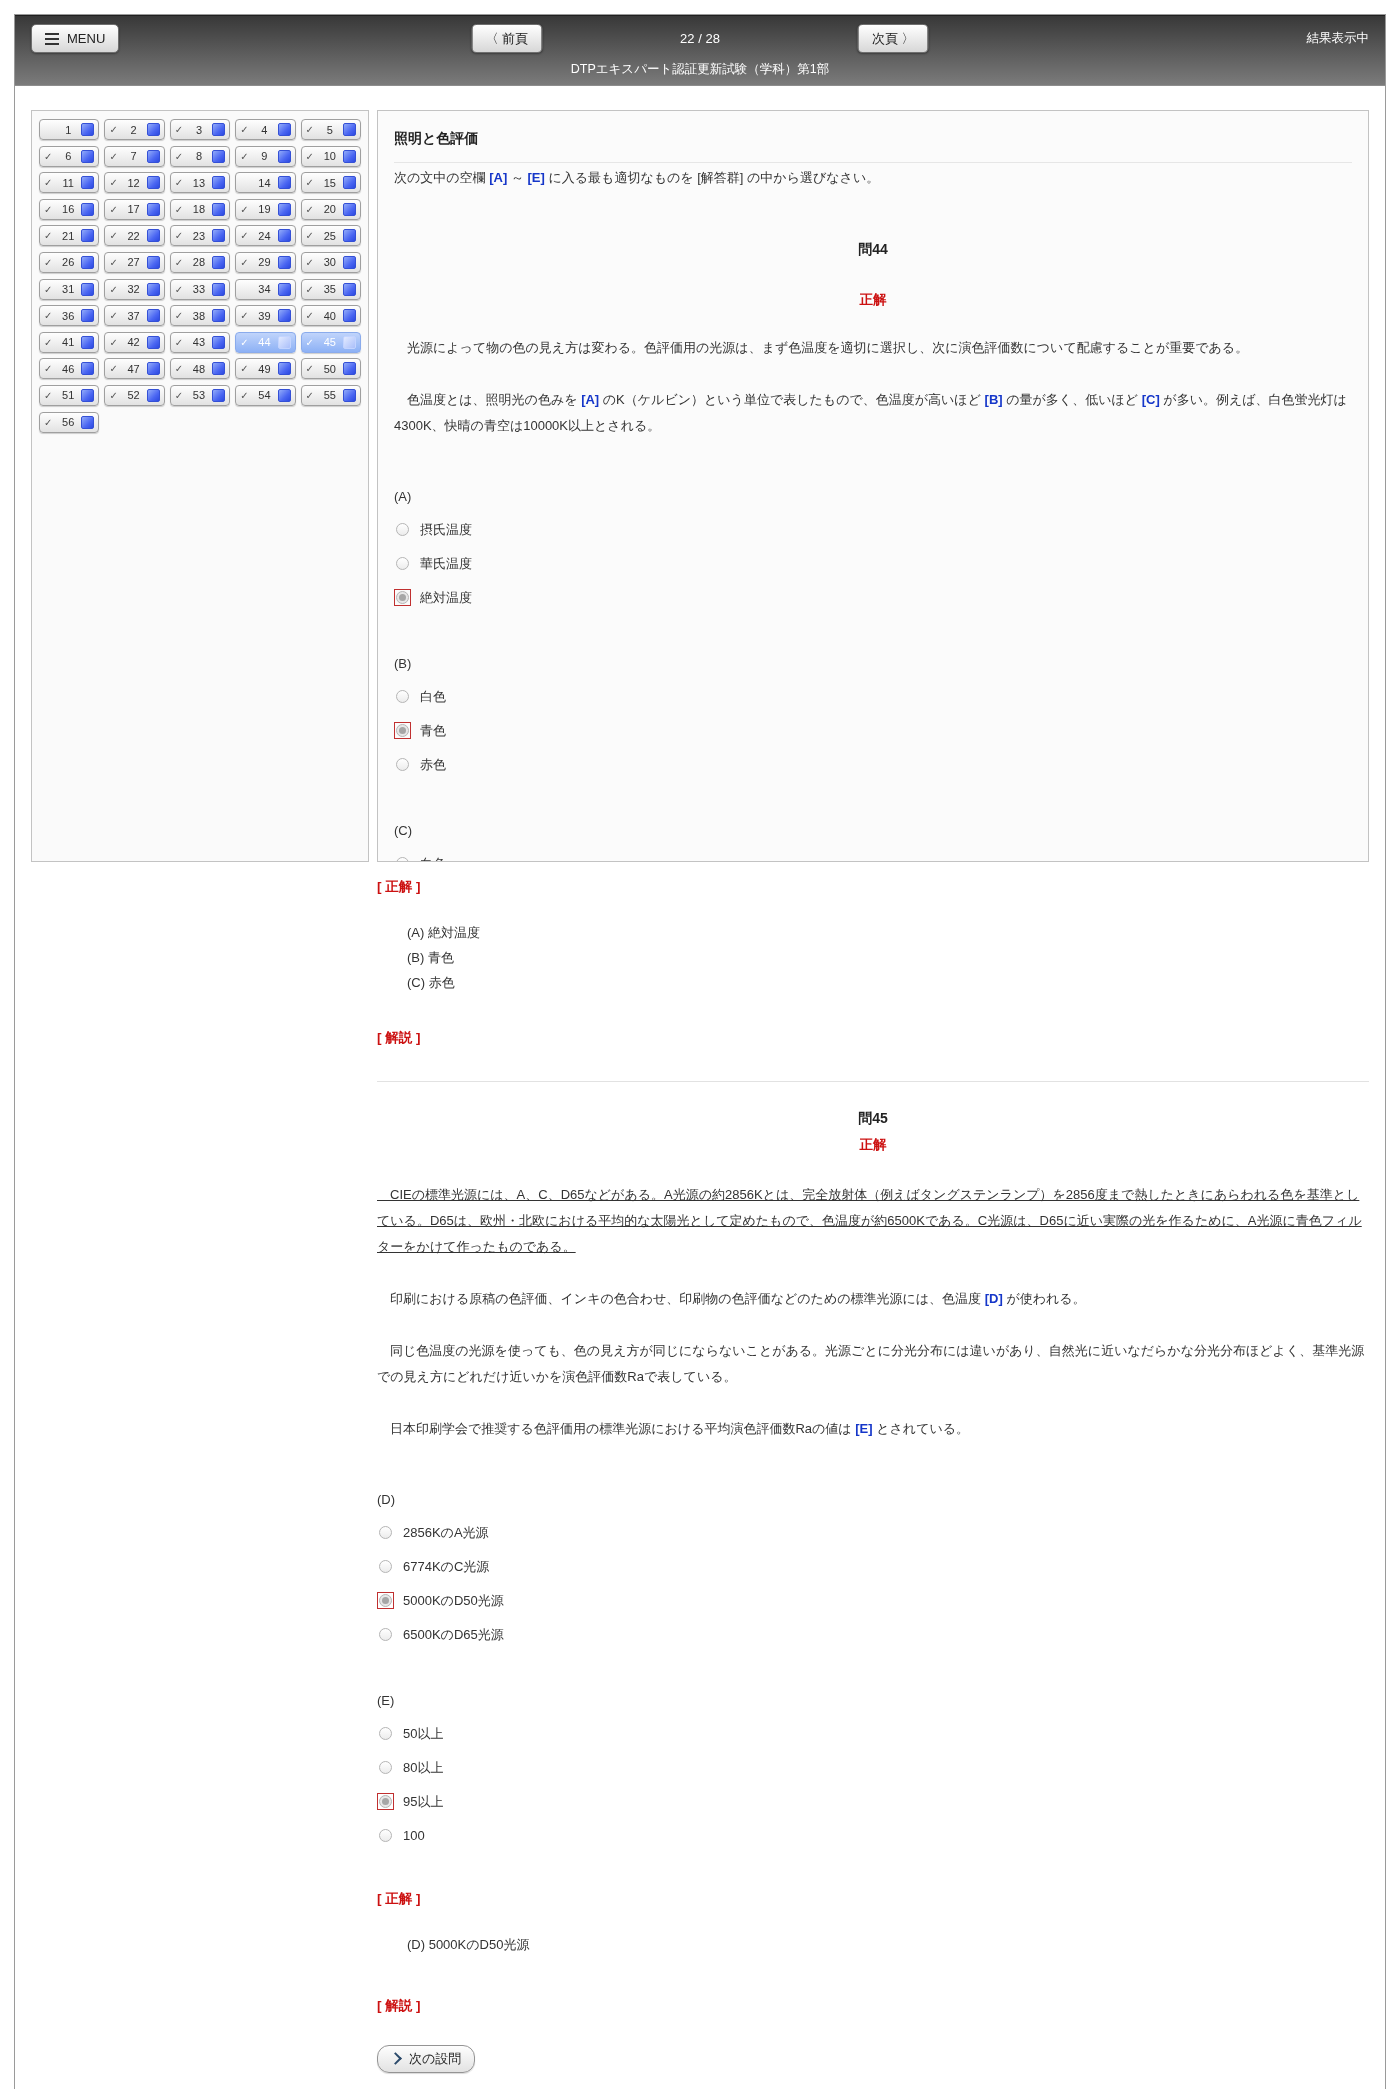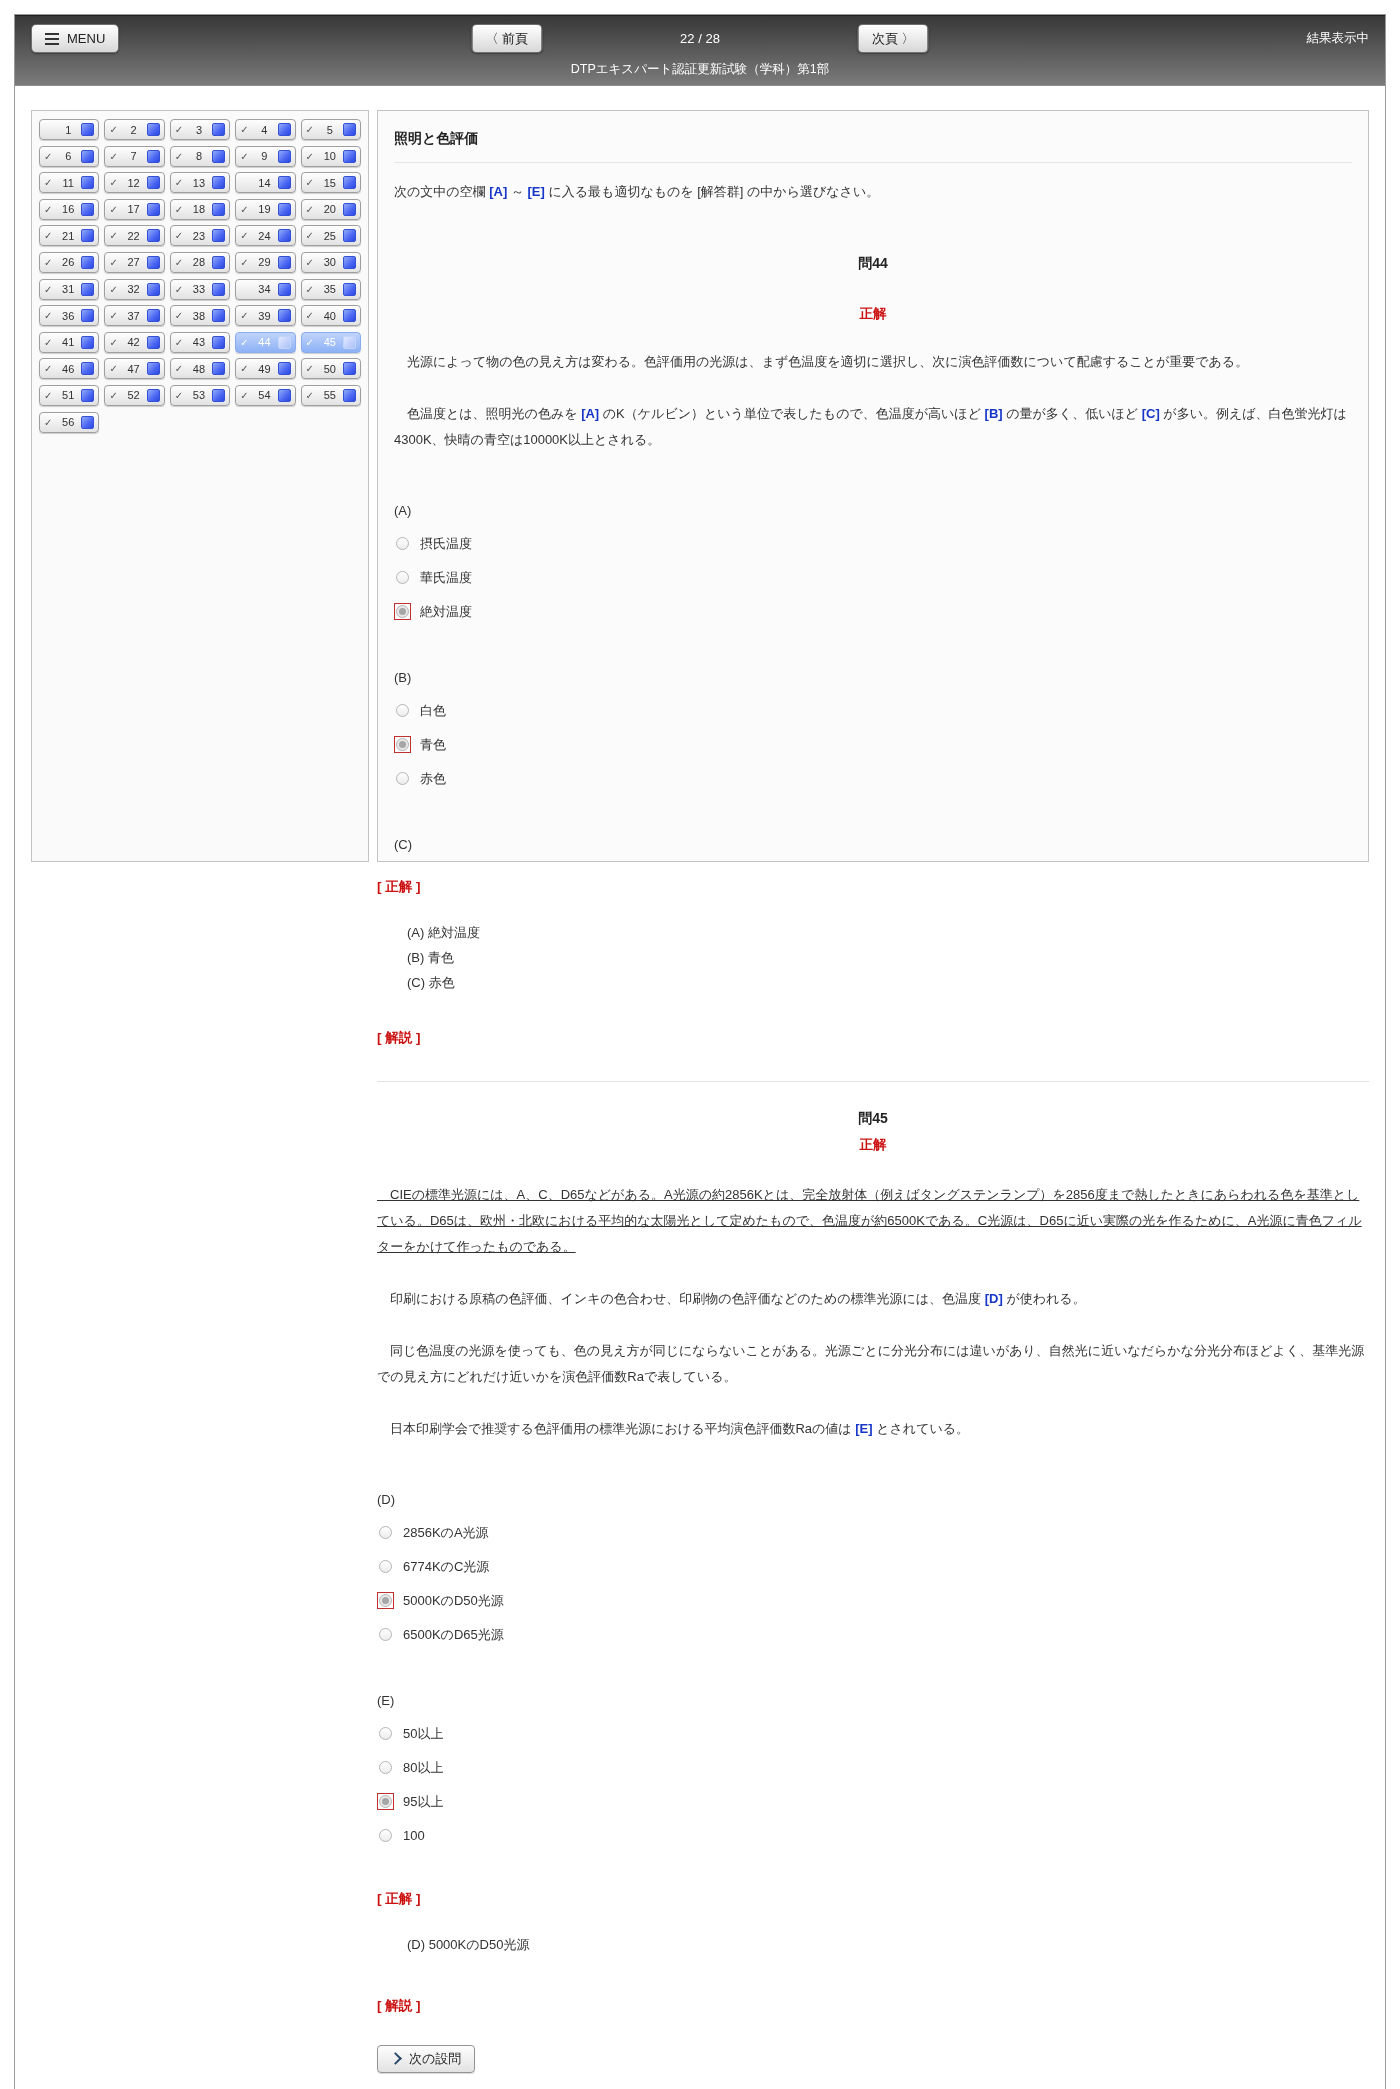--- a/index.html
+++ b/index.html
@@ -26,21 +26,21 @@
   .qbtn { height:21px; display:flex; align-items:center; padding:0 4px; background:linear-gradient(#fefefe,#e2e2e2); border:1px solid #9f9f9f; border-radius:4px; font-size:11px; color:#333; box-shadow:0 1px 1px rgba(0,0,0,.18); cursor:pointer; font-family:inherit; }
   .qbtn .chk { width:11px; font-size:10px; color:#555; text-align:left; }
   .qbtn .num { flex:1; text-align:center; }
   .qbtn .flag { width:13px; height:13px; border-radius:2px; box-sizing:border-box; background:linear-gradient(135deg,#93acf9 0%,#4a66f2 60%,#2c49e0 100%); border:1px solid #3450d6; }
   .qbtn.active { background:linear-gradient(#c0d4fb,#8db1f5); border-color:#8aabec; color:#fff; }
   .qbtn.active .chk { color:#fff; }
   .qbtn.active .flag { background:linear-gradient(135deg,#e2eaff,#aabffa); border-color:#c3d4ff; }
 
   .qpanel { flex:1; height:752px; box-sizing:border-box; border:1px solid #c3c3c3; background:#fbfbfb; padding:14px 16px; overflow:hidden; }
   .panel-title { font-size:14px; font-weight:bold; color:#222; padding:5px 0 14px; border-bottom:1px solid #e6e6e6; }
-  .instruction { margin-top:20px; font-size:13px; }
+  .instruction { margin-top:6px; font-size:13px; }
   .tok { color:#1536c9; font-weight:bold; }
   .qhead { margin-top:54px; display:flex; gap:32px; align-items:center;flex-direction:column; }
   .qhead .qnum { font-size:14px; font-weight:bold; color:#222; }
   .qhead .qstat { font-size:13.5px; font-weight:bold; color:#cc1111; }
   .para { margin-top:26px; font-size:13px; line-height:26px; }
 
   .grp { margin-top:50px; }
   .grp-label { font-size:13px; }
   .opt { margin-top:17px; display:flex; align-items:center; gap:9px; font-size:13px; height:17px; }
   .radio-box { width:17px; height:17px; box-sizing:border-box; display:flex; align-items:center; justify-content:center; border:1px solid transparent; cursor:pointer; }
@@ -50,21 +50,21 @@
   .opt.selected .radio::after { content:""; position:absolute; left:2px; top:2px; right:2px; bottom:2px; border-radius:50%; background:#a6a6a6; }
   .opt-label { color:#333; }
 
   .below { margin-left:346px; }
   .sec-head { color:#cc1111; font-weight:bold; font-size:13.5px; }
   .mt-sm { margin-top:16px; } .mt-md { margin-top:34px; } .mt-lg { margin-top:46px; } .mt-xl { margin-top:40px; }
   .ans-list { margin-top:24px; padding-left:30px; }
   .ans-line { font-size:13px; line-height:25px; }
   .divider { border:none; border-top:1px solid #e2e2e2; margin:34px 0 0; }
 
-  .next-btn { margin-top:30px; display:inline-flex; align-items:center; gap:9px; background:linear-gradient(#fefefe,#e2e2e2); border:1px solid #949494; border-radius:4px; height:28px; padding:0 13px; font-size:13px; color:#222; box-shadow:0 1px 1px rgba(0,0,0,.15); cursor:pointer; font-family:inherit; }
+  .next-btn { margin-top:30px; display:inline-flex; align-items:center; gap:9px; background:linear-gradient(#fefefe,#e2e2e2); border:1px solid #949494; border-radius:12px; height:28px; padding:0 13px; font-size:13px; color:#222; box-shadow:0 1px 1px rgba(0,0,0,.15); cursor:pointer; font-family:inherit; }
   .chev { width:7px; height:7px; border-top:2px solid #2b4a6b; border-right:2px solid #2b4a6b; transform:rotate(45deg); margin-top:-1px; }
 </style>
 </head>
 <body>
 
 <div class="page">
 
   <header class="topbar">
     <div class="topbar-row">
       <button class="hbtn menu-btn">

